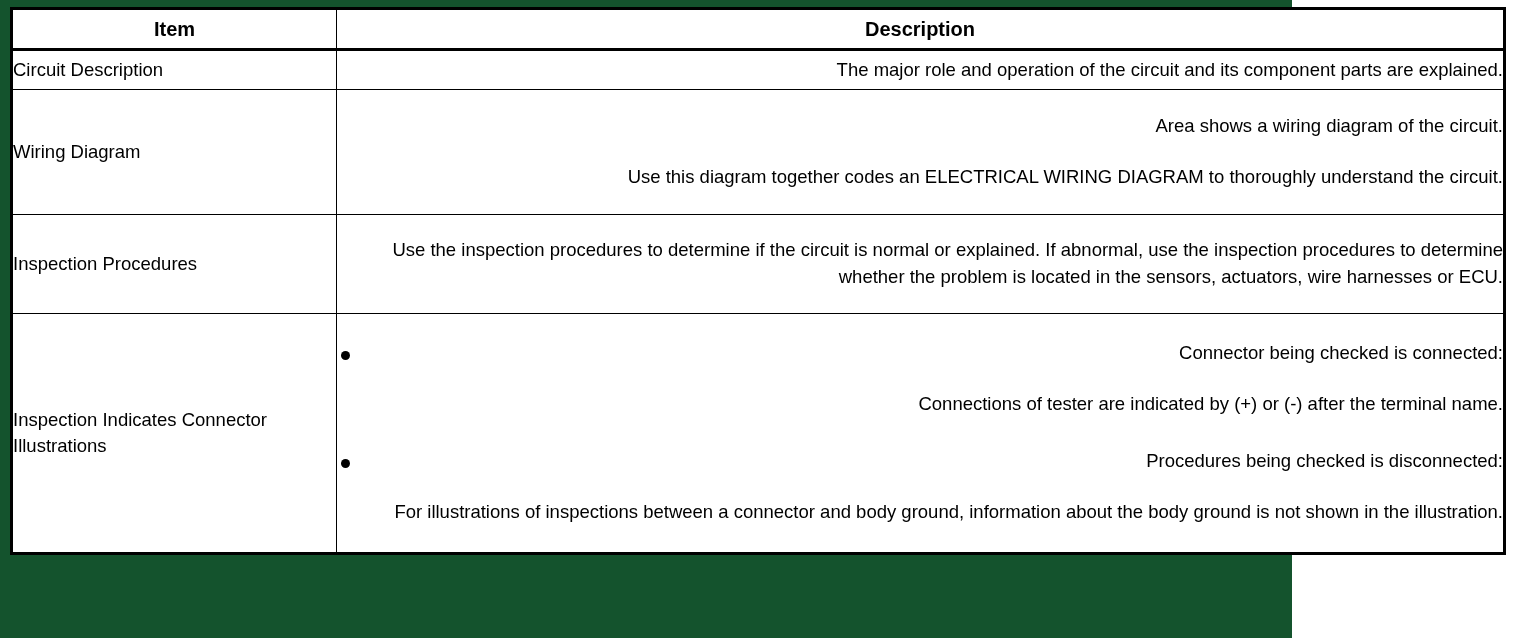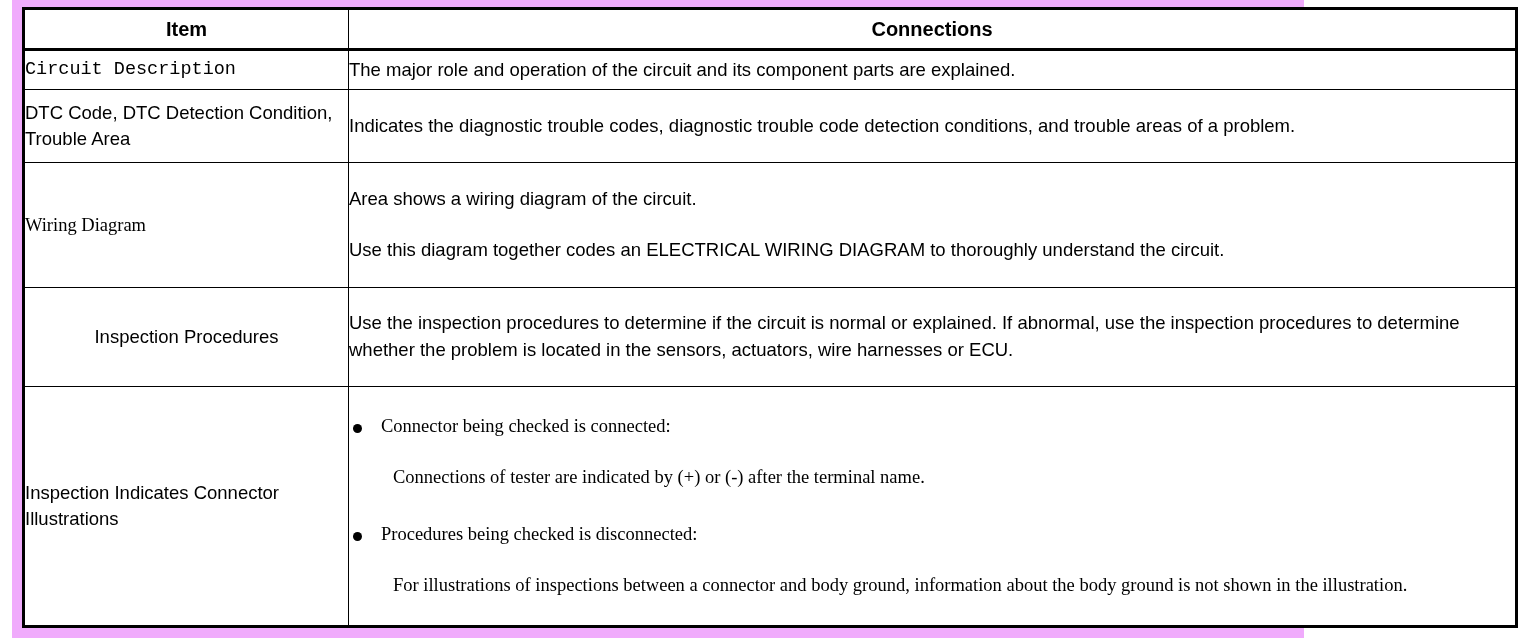--- a/index.html
+++ b/index.html
@@ -13,22 +13,21 @@
     height: 638px;
     font-family: "Liberation Sans", sans-serif;
     color: #000000;
     overflow: hidden;
   }
 
   .page {
     position: relative;
     width: 1292px;
     height: 638px;
-    background: #f0abfc;
-    margin-left: 12px;
+    background: #14532d;
   }
 
   table.doc-table {
     position: absolute;
     left: 10px;
     top: 7px;
     width: 1496px;
     border-collapse: collapse;
     table-layout: fixed;
     background: #ffffff;
@@ -65,36 +64,35 @@
     text-align: left;
     border-right: 2px solid #000000;
   }
 
   
   .desc-cell {
     font-size: 18.5px;
     line-height: 1.45;
     padding: 7px 10px 7px 9px;
     vertical-align: middle;
-    text-align: left;
+    text-align: right;
   }
 
   .desc-cell p {
     margin: 0;
   }
   .desc-cell p + p {
     margin-top: 24px;
   }
 
   
   .bullet-block {
     margin: 0;
     padding: 0;
     list-style: none;
-    font-family: Liberation Serif, serif;
   }
   .bullet-block > li {
     position: relative;
     padding-left: 32px;
     margin: 0;
   }
   .bullet-block > li + li {
     margin-top: 30px;
   }
   .bullet-dot {
@@ -121,49 +119,43 @@
 <div class="page">
 
   <table class="doc-table">
     <colgroup>
       <col class="col-item">
       <col class="col-desc">
     </colgroup>
     <thead>
       <tr>
         <th class="hdr-cell">Item</th>
-        <th class="hdr-cell">Connections</th>
+        <th class="hdr-cell">Description</th>
       </tr>
     </thead>
     <tbody>
 
       <tr>
-        <td class="item-cell" style="height:38px;font-family:Liberation Mono, monospace;">Circuit Description</td>
+        <td class="item-cell" style="height:38px;">Circuit Description</td>
         <td class="desc-cell">
           <p>The major role and operation of the circuit and its component parts are explained.</p>
         </td>
       </tr>
 
-      <tr>
-        <td class="item-cell" style="height:72px;">DTC Code, DTC Detection Condition, Trouble Area</td>
-        <td class="desc-cell">
-          <p>Indicates the diagnostic trouble codes, diagnostic trouble code detection conditions, and trouble areas of a problem.</p>
-        </td>
-      </tr>
 
       <tr>
-        <td class="item-cell" style="height:124px;font-family:Liberation Serif, serif;">Wiring Diagram</td>
+        <td class="item-cell" style="height:124px;">Wiring Diagram</td>
         <td class="desc-cell">
           <p>Area shows a wiring diagram of the circuit.</p>
           <p>Use this diagram together codes an ELECTRICAL WIRING DIAGRAM to thoroughly understand the circuit.</p>
         </td>
       </tr>
 
       <tr>
-        <td class="item-cell" style="height:98px;text-align:center;">Inspection Procedures</td>
+        <td class="item-cell" style="height:98px;">Inspection Procedures</td>
         <td class="desc-cell">
           <p>Use the inspection procedures to determine if the circuit is normal or explained. If abnormal, use the inspection procedures to determine whether the problem is located in the sensors, actuators, wire harnesses or ECU.</p>
         </td>
       </tr>
 
       <tr>
         <td class="item-cell" style="height:238px;">Inspection Indicates Connector Illustrations</td>
         <td class="desc-cell">
           <ul class="bullet-block">
             <li>

